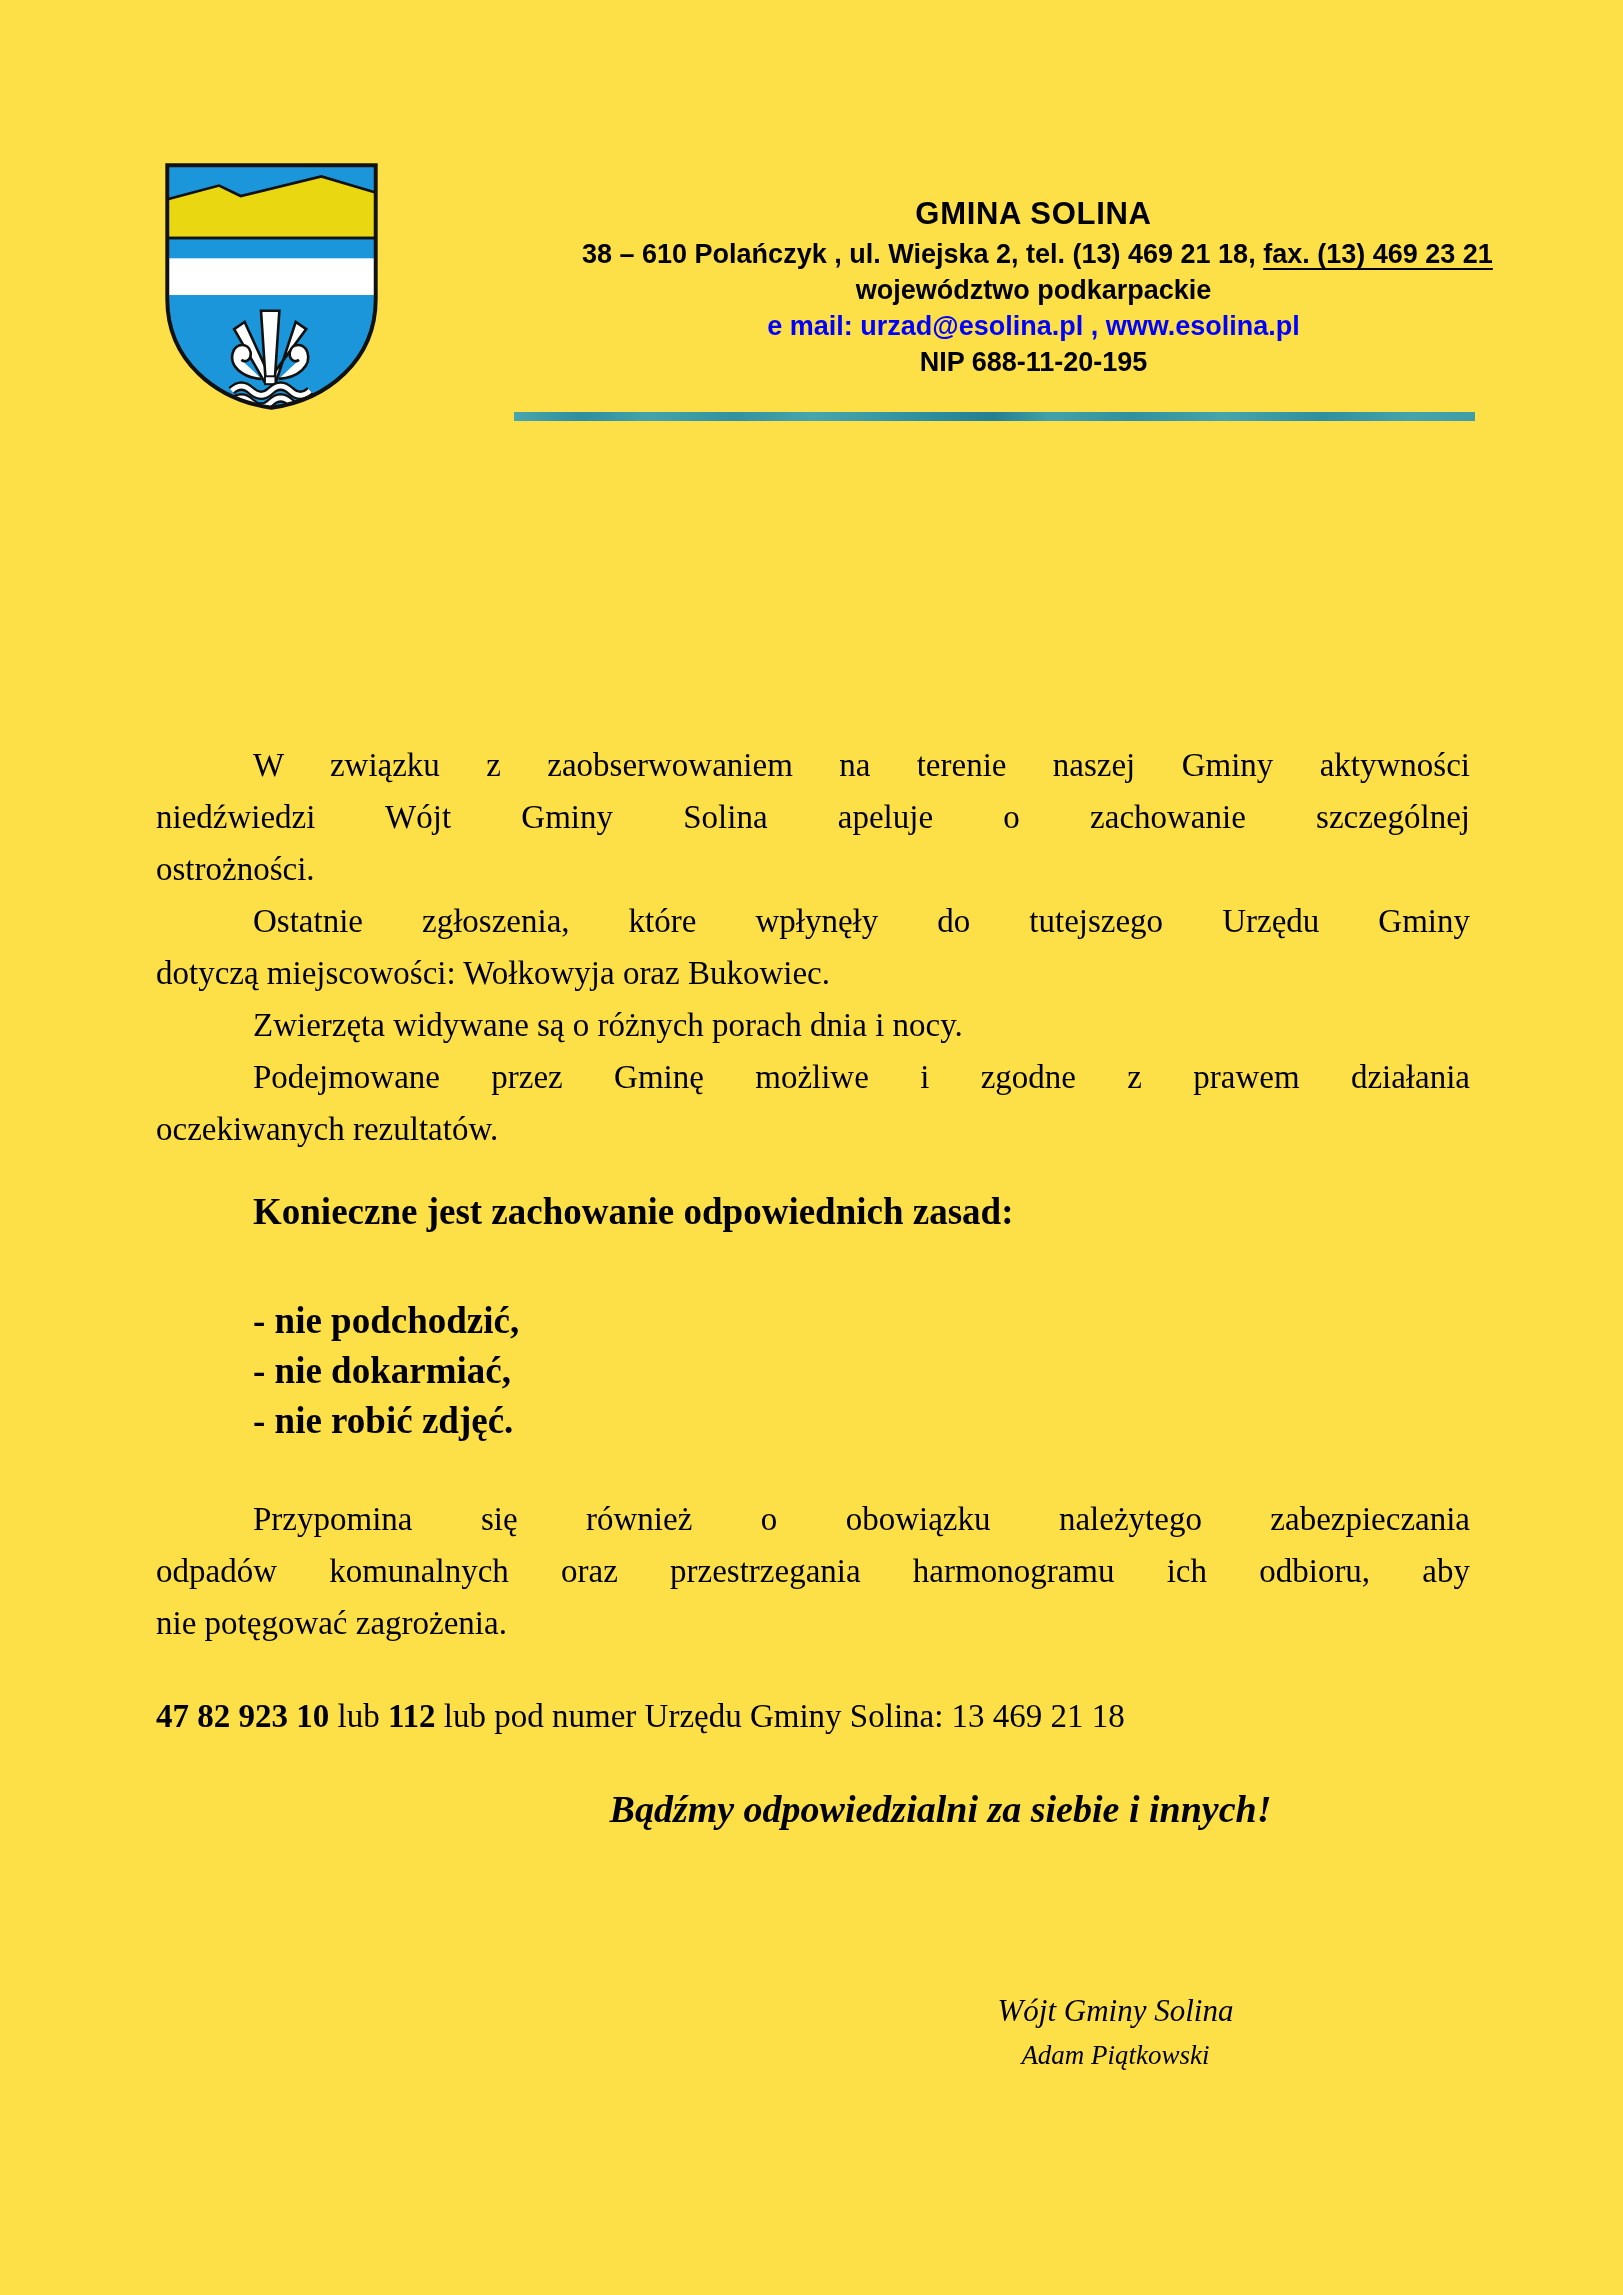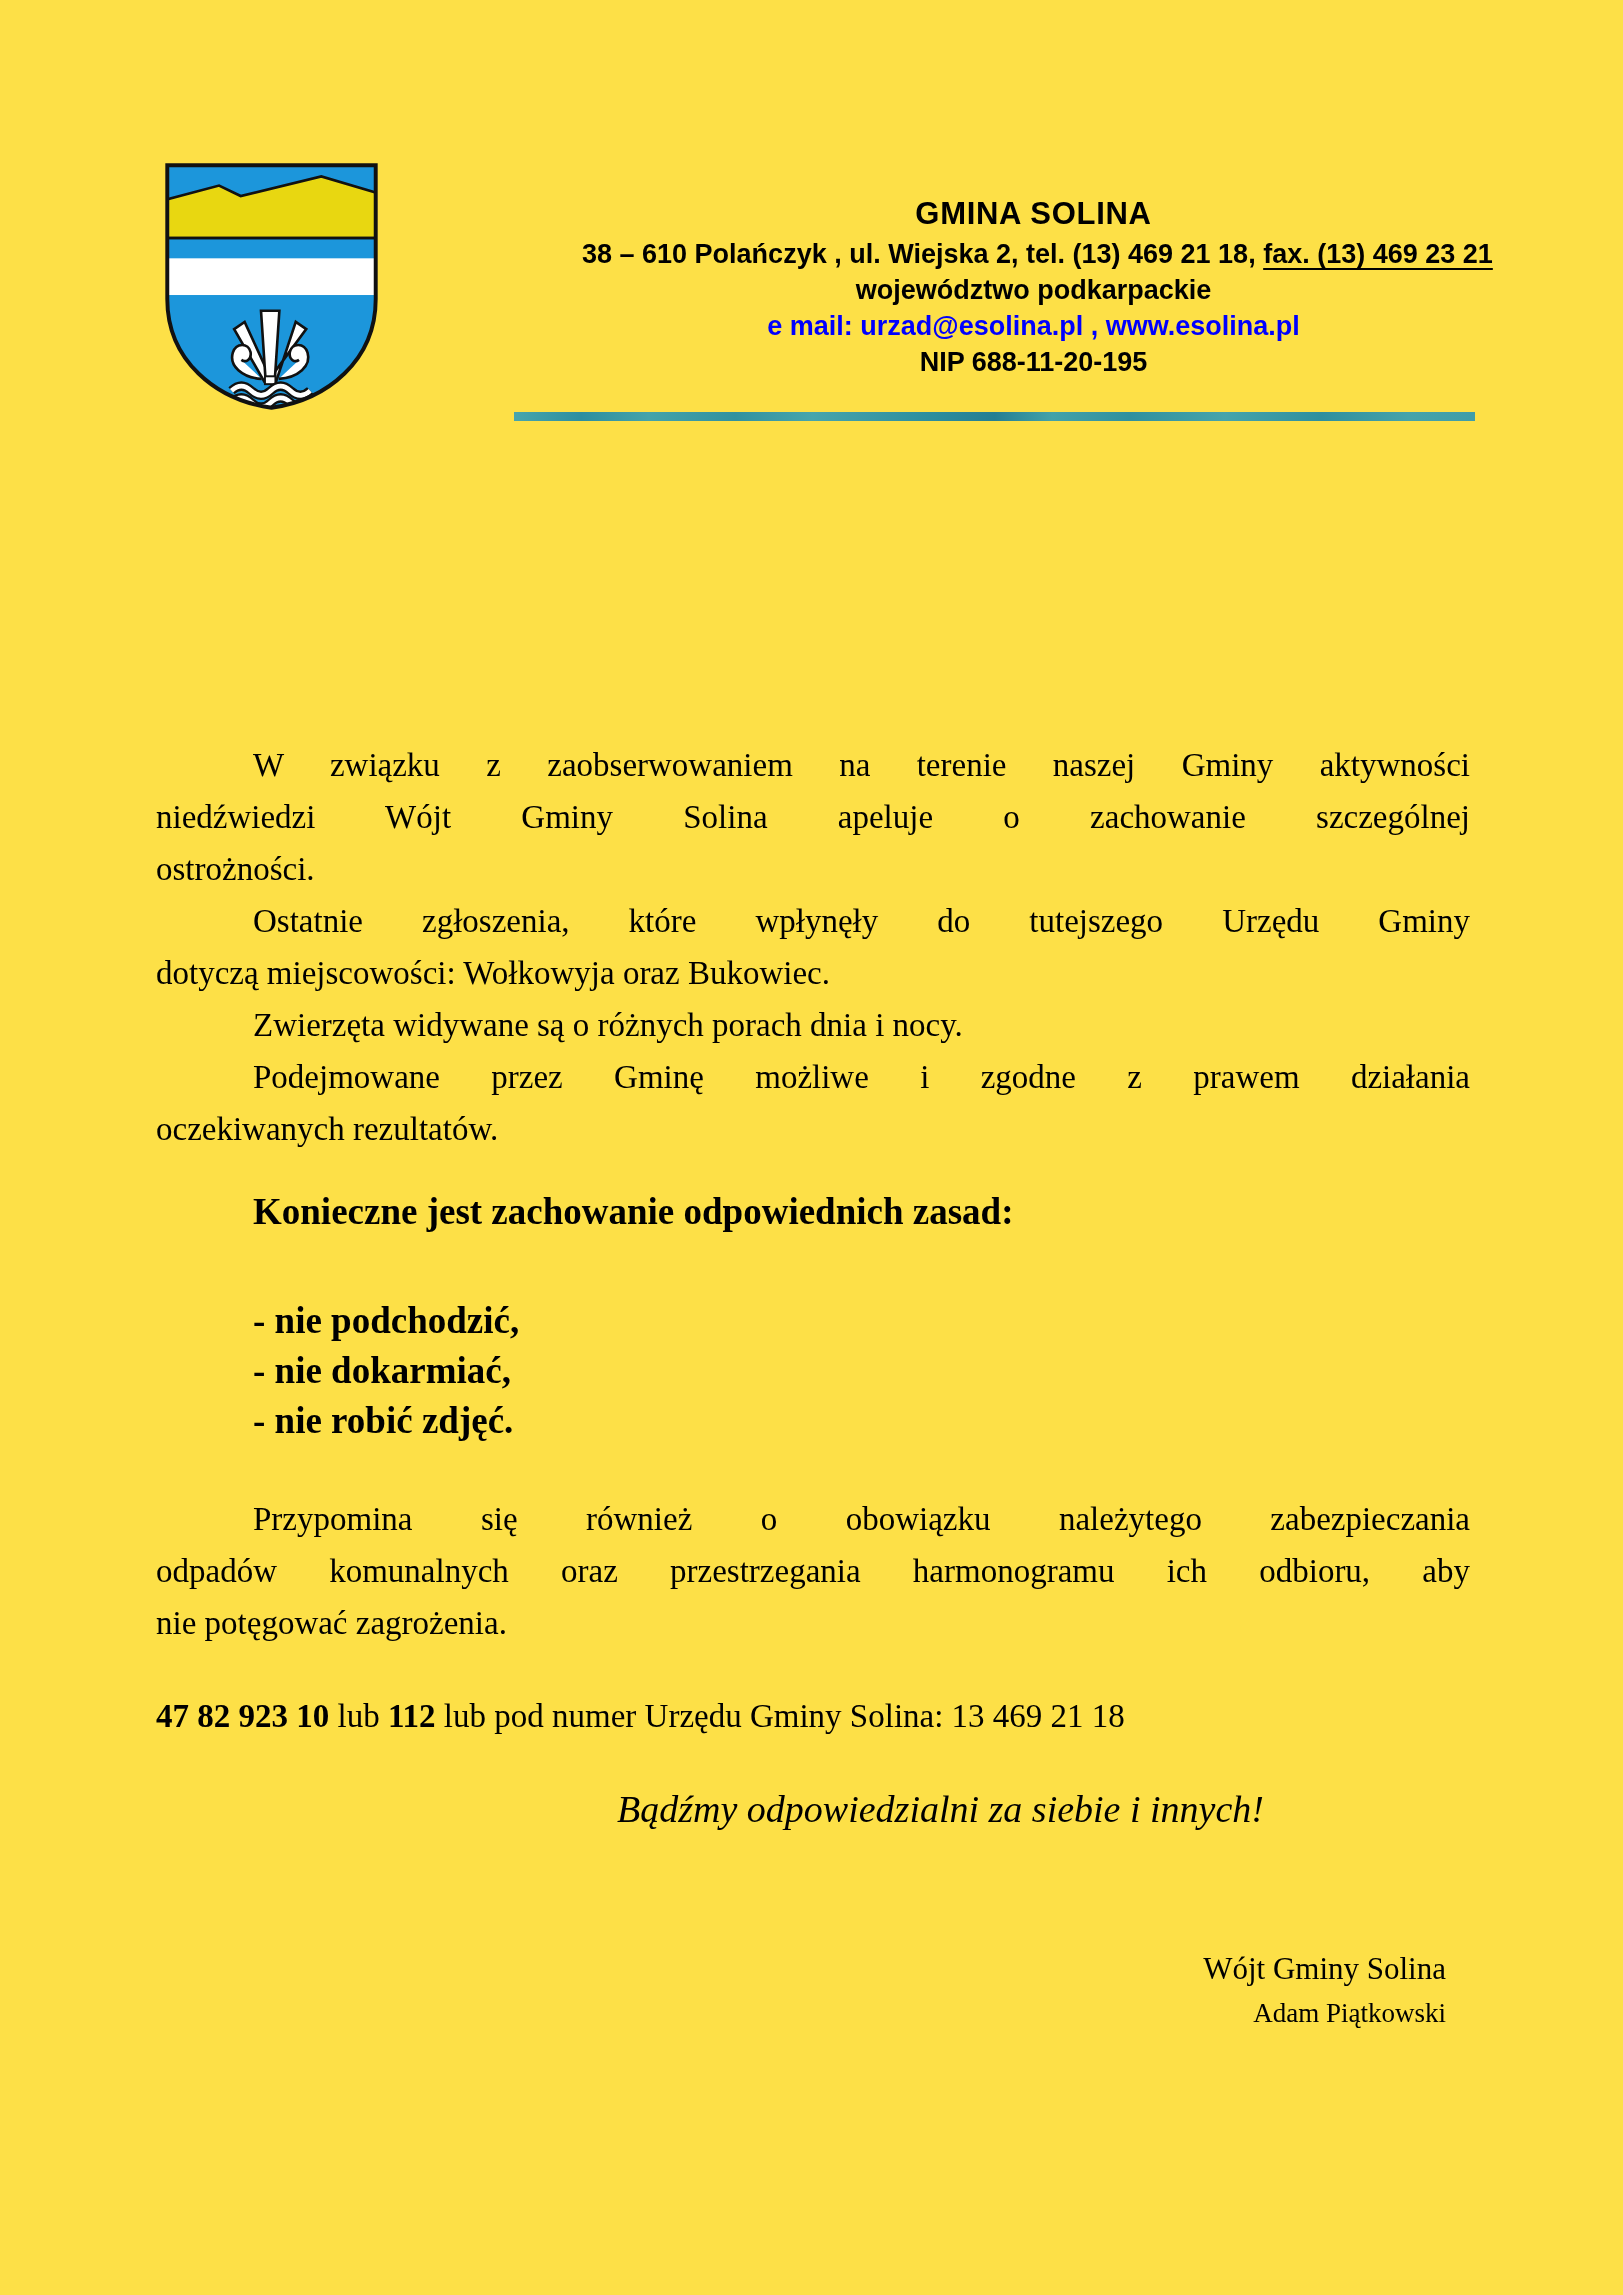--- a/index.html
+++ b/index.html
@@ -46,27 +46,27 @@
   .jpara > div.last  { text-align-last:left; }
   .jpara > div.first { text-indent:97px; }
   .jall  > div { text-align:justify; text-align-last:justify; }
   .jall  > div.first { text-indent:118px; }
   .plain-line { text-align:left; }
 
   .rules-heading { font-weight:bold; font-size:37px; line-height:52px; text-indent:97px; }
   .rules-list > div { font-weight:bold; font-size:37px; line-height:50px; text-indent:97px; text-align:left !important; text-align-last:left !important; }
 
   .appeal {
-    font-weight:normal; font-style:italic; font-size:38px; line-height:52px;
+    font-weight:bold; font-style:italic; font-size:38px; line-height:52px;
     text-align:center; padding-left:255px;
   }
 
   .signature {
-    position:absolute; left:785px; top:1947px; width:661px;
-    text-align:right; 
+    position:absolute; left:785px; top:1989px; width:661px;
+    text-align:center; font-style:italic;
   }
   .sig-title { font-size:31px; line-height:43px; }
   .sig-name  { font-size:27px; line-height:46px; }
 
   .sp { width:100%; }
   b { font-weight:bold; }
 </style>
 </head>
 <body>
 

